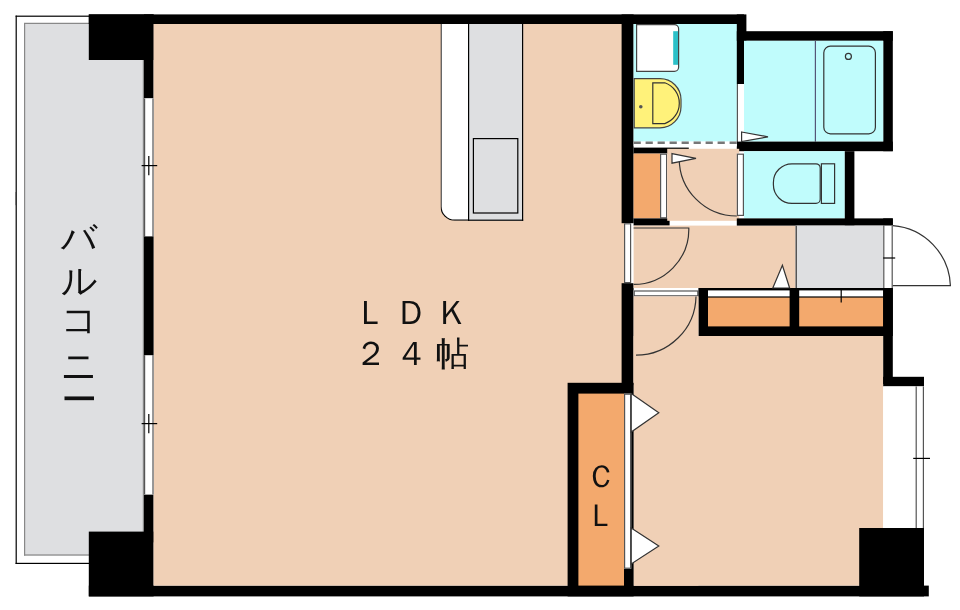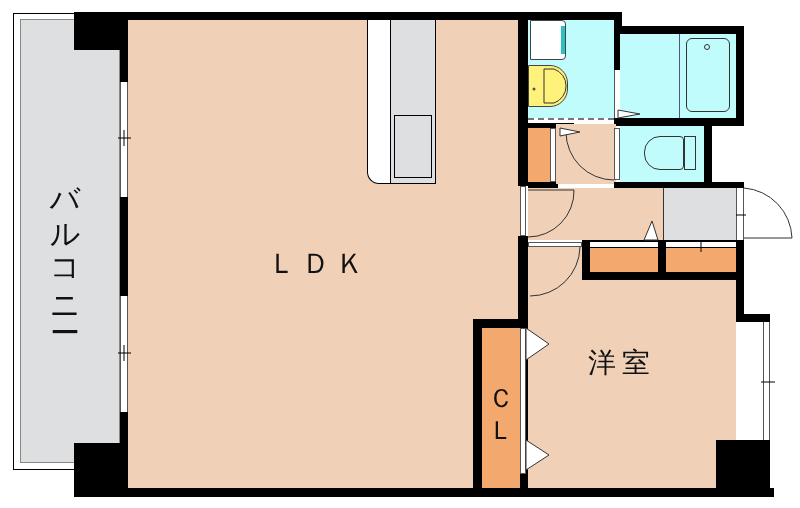--- a/index.html
+++ b/index.html
@@ -34,22 +34,23 @@
 <div class="abs floor" style="left:128px;top:20px;width:392px;height:468px;"></div>
 
 <div class="abs" style="left:120px;top:82px;width:8px;height:115px;background:#fff;border-left:1px solid #555;border-right:1px solid #555;"></div>
 <div class="abs" style="left:120px;top:296px;width:8px;height:116px;background:#fff;border-left:1px solid #555;border-right:1px solid #555;"></div>
 <div class="abs wall" style="left:120px;top:197px;width:8px;height:99px;"></div>
 
 <div class="abs" style="left:367px;top:20px;width:24px;height:164px;background:#fff;border:1px solid #000;border-top:none;border-radius:0 0 0 12px;"></div>
 <div class="abs grey" style="left:390px;top:20px;width:46px;height:164px;border:1px solid #000;border-top:none;"></div>
 <div class="abs grey" style="left:394px;top:115px;width:38px;height:63px;border:1px solid #000;"></div>
 
-<div class="label" style="left:268px;top:250px;">
+<div class="label" style="left:295px;top:250px;font-family:Liberation Mono, monospace;">
   <div>ＬＤＫ</div>
+  <div style="margin-top:6px;">２４帖</div>
 </div>
 
 <div class="abs wall" style="left:518px;top:12px;width:10px;height:174px;"></div>
 <div class="abs" style="left:520px;top:186px;width:6px;height:50px;background:#fff;border:1px solid #555;"></div>
 <div class="abs wall" style="left:518px;top:236px;width:10px;height:85px;"></div>
 
 <div class="abs wet" style="left:528px;top:20px;width:88px;height:98px;"></div>
 <div class="abs" style="left:530px;top:20px;width:36px;height:40px;background:#fff;border:1px solid #444;border-radius:0 4px 4px 0;"></div>
 <div class="abs" style="left:561px;top:26px;width:4px;height:28px;background:#2cc0c8;"></div>
 <div class="abs" style="left:528px;top:65px;width:40px;height:42px;background:#fff27a;border:1px solid #444;border-radius:0 18px 18px 0;"></div>
@@ -92,21 +93,20 @@
 
 <div class="abs floor" style="left:528px;top:247px;width:54px;height:241px;"></div>
 <div class="abs floor" style="left:528px;top:280px;width:208px;height:208px;"></div>
 <div class="abs wall" style="left:736px;top:240px;width:8px;height:80px;"></div>
 <div class="abs wall" style="left:736px;top:314px;width:34px;height:8px;"></div>
 <div class="abs" style="left:736px;top:322px;width:34px;height:118px;background:#fff;border-right:1px solid #555;"></div>
 <div class="abs" style="left:763px;top:322px;width:1px;height:118px;background:#555;"></div>
 <div class="abs wall" style="left:716px;top:440px;width:54px;height:57px;"></div>
 
 <div class="label" style="left:588px;top:349px;">
-  <div>洋室</div>
 </div>
 
 <div class="abs wall" style="left:473px;top:319px;width:55px;height:178px;"></div>
 <div class="abs storage" style="left:482px;top:328px;width:38px;height:160px;"></div>
 <div class="abs" style="left:520px;top:328px;width:6px;height:146px;background:#fff;border:1px solid #555;"></div>
 <div class="label" style="left:488px;top:385px;font-size:26px;letter-spacing:0;text-align:center;width:26px;">
   <div>Ｃ</div>
   <div style="margin-top:6px;">Ｌ</div>
 </div>
 

